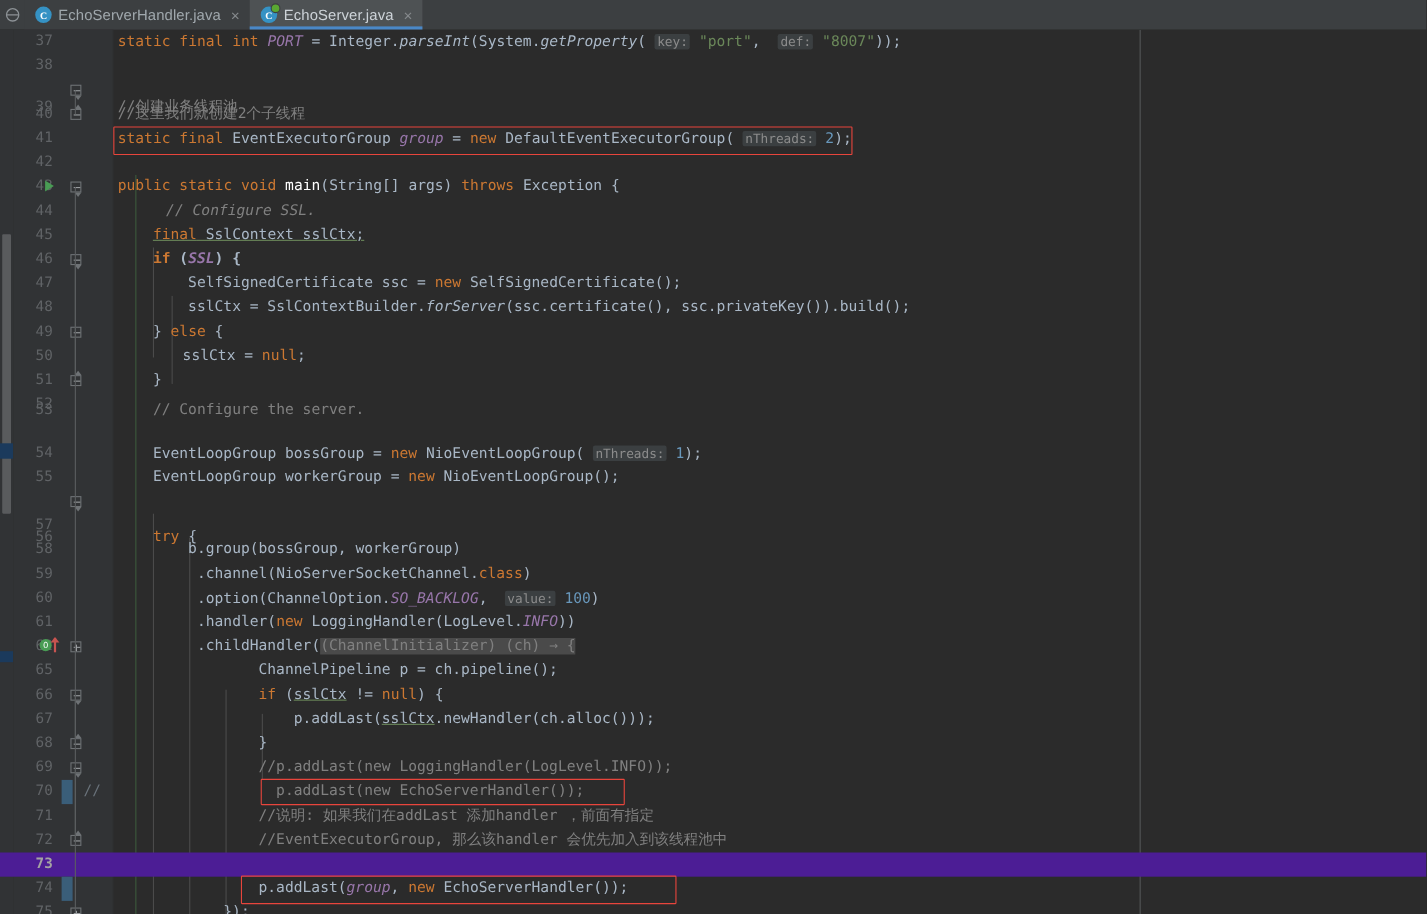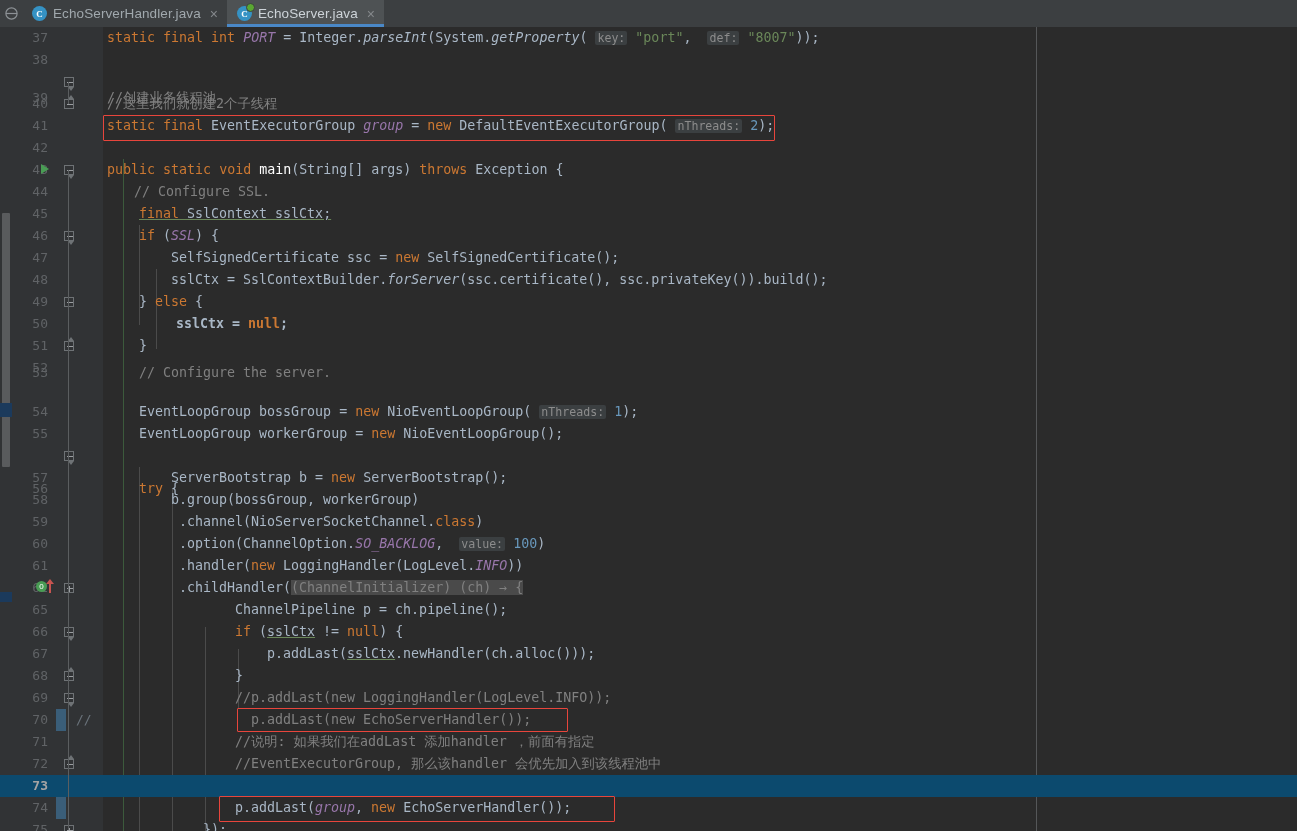--- a/index.html
+++ b/index.html
@@ -104,21 +104,21 @@
   }
   .gutter-rightline {
     position: absolute; left: 102px; top: 0;
     width: 1px; height: 804px; background: #313335;
   }
 
   .row {
     position: absolute; left: 0; width: 1297px; height: 22px;
     display: flex; align-items: center;
   }
-  .row.caret { background: #0c4a6e; }
+  .row.caret { background: #4c1d95; }
   .row.caret .lnum { color: #a4a3a3; font-weight: bold; }
 
   .lnum {
     position: absolute; left: 12px; width: 36px;
     text-align: right;
     color: #606366; font-size: 13px;
     font-family: "DejaVu Sans Mono", monospace;
     line-height: 22px;
   }
   .runmark {
@@ -326,45 +326,45 @@
           <div class="lnum">42</div>
           <div class="code" style="left: 107px;"></div>
         </div>
         <div class="row" style="top: 132px;">
           <div class="lnum">43</div>
           <div class="runmark"></div>
           <div class="code" style="left: 107px;"><span class="kw">public</span> <span class="kw">static</span> <span class="kw">void</span> <span class="mth">main</span>(String[] args) <span class="kw">throws</span> Exception {</div>
         </div>
         <div class="row" style="top: 154px;">
           <div class="lnum">44</div>
-          <div class="code" style="left: 134px;"><span class="cmt">// Configure SSL.</span></div>
+          <div class="code" style="left: 151px; font-style: italic;"><span class="cmt">// Configure SSL.</span></div>
         </div>
         <div class="row" style="top: 176px;">
           <div class="lnum">45</div>
           <div class="code" style="left: 139px;"><span class="kw warn-under">final</span><span class="warn-under"> SslContext sslCtx;</span></div>
         </div>
         <div class="row" style="top: 198px;">
           <div class="lnum">46</div>
-          <div class="code" style="left: 139px;"><span class="kw">if</span> (<span class="fld">SSL</span>) {</div>
+          <div class="code" style="left: 139px; font-weight: bold;"><span class="kw">if</span> (<span class="fld">SSL</span>) {</div>
         </div>
         <div class="row" style="top: 220px;">
           <div class="lnum">47</div>
           <div class="code" style="left: 171px;">SelfSignedCertificate ssc = <span class="kw">new</span> SelfSignedCertificate();</div>
         </div>
         <div class="row" style="top: 242px;">
           <div class="lnum">48</div>
           <div class="code" style="left: 171px;">sslCtx = SslContextBuilder.<span class="mthi">forServer</span>(ssc.certificate(), ssc.privateKey()).build();</div>
         </div>
         <div class="row" style="top: 264px;">
           <div class="lnum">49</div>
           <div class="code" style="left: 139px;">} <span class="kw">else</span> {</div>
         </div>
         <div class="row" style="top: 286px;">
           <div class="lnum">50</div>
-          <div class="code" style="left: 176px; font-weight: bold;">sslCtx = <span class="kw">null</span>;</div>
+          <div class="code" style="left: 166px;">sslCtx = <span class="kw">null</span>;</div>
         </div>
         <div class="row" style="top: 308px;">
           <div class="lnum">51</div>
           <div class="code" style="left: 139px;">}</div>
         </div>
         <div class="row" style="top: 330px;">
           <div class="lnum">52</div>
           <div class="code" style="left: 139px;"></div>
         </div>
         <div class="row" style="top: 335px;">
@@ -378,21 +378,20 @@
         <div class="row" style="top: 396px;">
           <div class="lnum">55</div>
           <div class="code" style="left: 139px;">EventLoopGroup workerGroup = <span class="kw">new</span> NioEventLoopGroup();</div>
         </div>
         <div class="row" style="top: 418px; margin-top: 33px;">
           <div class="lnum">56</div>
           <div class="code" style="left: 139px;"><span class="kw">try</span> {</div>
         </div>
         <div class="row" style="top: 440px;">
           <div class="lnum">57</div>
-          <div class="code" style="left: 171px;">ServerBootstrap b = <span class="kw">new</span> ServerBootstrap();</div>
         </div>
         <div class="row" style="top: 462px;">
           <div class="lnum">58</div>
           <div class="code" style="left: 171px;">b.group(bossGroup, workerGroup)</div>
         </div>
         <div class="row" style="top: 484px;">
           <div class="lnum">59</div>
           <div class="code" style="left: 171px;"> .channel(NioServerSocketChannel.<span class="kw">class</span>)</div>
         </div>
         <div class="row" style="top: 506px;">

